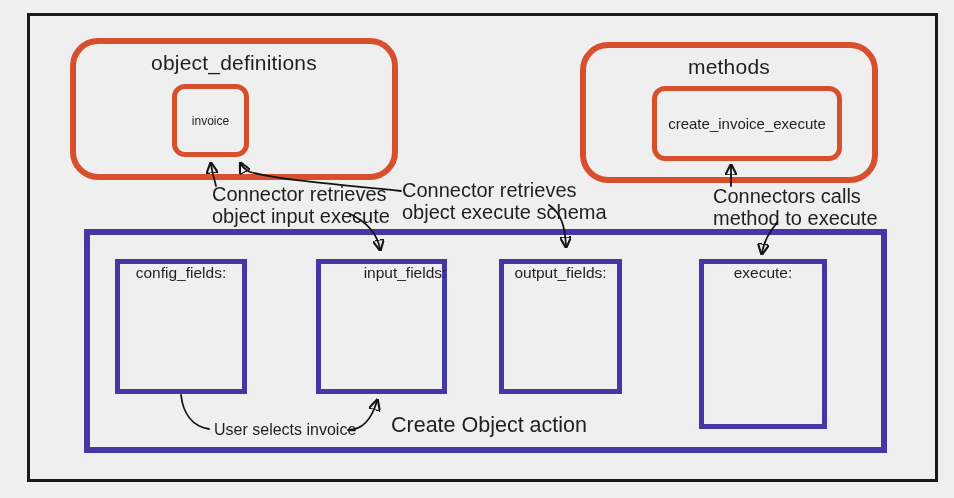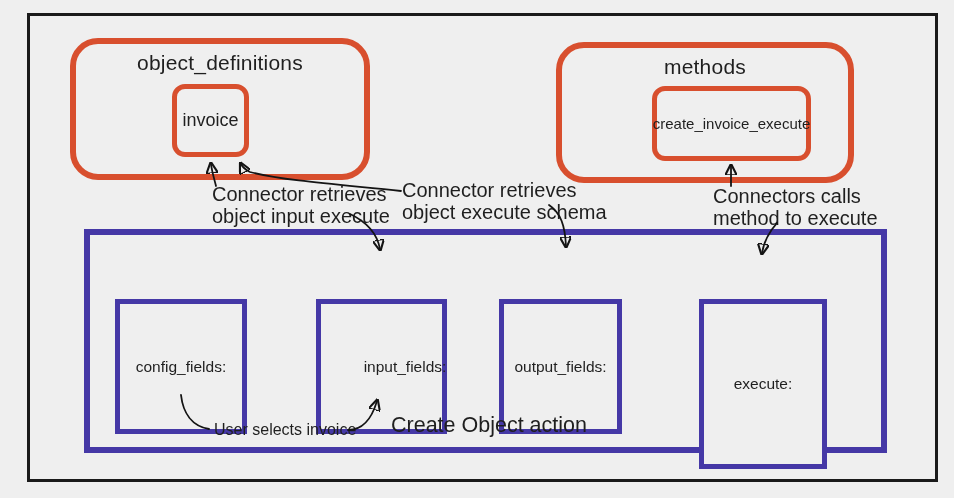--- a/index.html
+++ b/index.html
@@ -31,46 +31,45 @@
     border:6px solid var(--orange);
     border-radius:28px;
   }
   .group-title{
     text-align:center;
     padding-top:7px;
     font-size:21px;
     letter-spacing:.2px;
     color:var(--ink);
   }
-  .group.object-definitions{left:70px;top:38px;width:300px;height:142px;}
-  .group.methods{left:556px;top:42px;width:298px;height:141px;}
+  .group.object-definitions{left:70px;top:38px;width:328px;height:142px;}
+  .group.methods{left:580px;top:42px;width:298px;height:141px;}
   .group-item{
     position:absolute;
     border:5px solid var(--orange);
     border-radius:13px;
     display:flex;align-items:center;justify-content:center;
-    font-size:18px;
+    font-size:12px;
     background:var(--background);
     white-space:nowrap;
   }
   .group-item.invoice{left:172px;top:84px;width:77px;height:73px;}
-  .group-item.create-invoice-execute{left:652px;top:86px;width:159px;height:75px;font-size:15px;}
+  .group-item.create-invoice-execute{left:652px;top:86px;width:190px;height:75px;font-size:15px;}
   .action-container{
     position:absolute;
     left:84px;top:229px;width:803px;height:224px;
     border:6px solid var(--purple);
   }
   .field-box{
     position:absolute;
     border:5px solid var(--purple);
-    display:flex;align-items:center;justify-content:center;
+    display:flex;align-items:flex-start;justify-content:center;
     font-size:15.5px;
     background:var(--background);
     white-space:nowrap;
-    margin-top:40px;
   }
   .field-box.config{left:115px;top:259px;width:132px;height:135px;}
   .field-box.input{left:316px;top:259px;width:131px;height:135px;padding-left:47px;}
   .field-box.output{left:499px;top:259px;width:123px;height:135px;}
   .field-box.execute{left:699px;top:259px;width:128px;height:170px;}
   .annotation{
     position:absolute;
     font-size:20px;
     line-height:22px;
     color:var(--ink);

